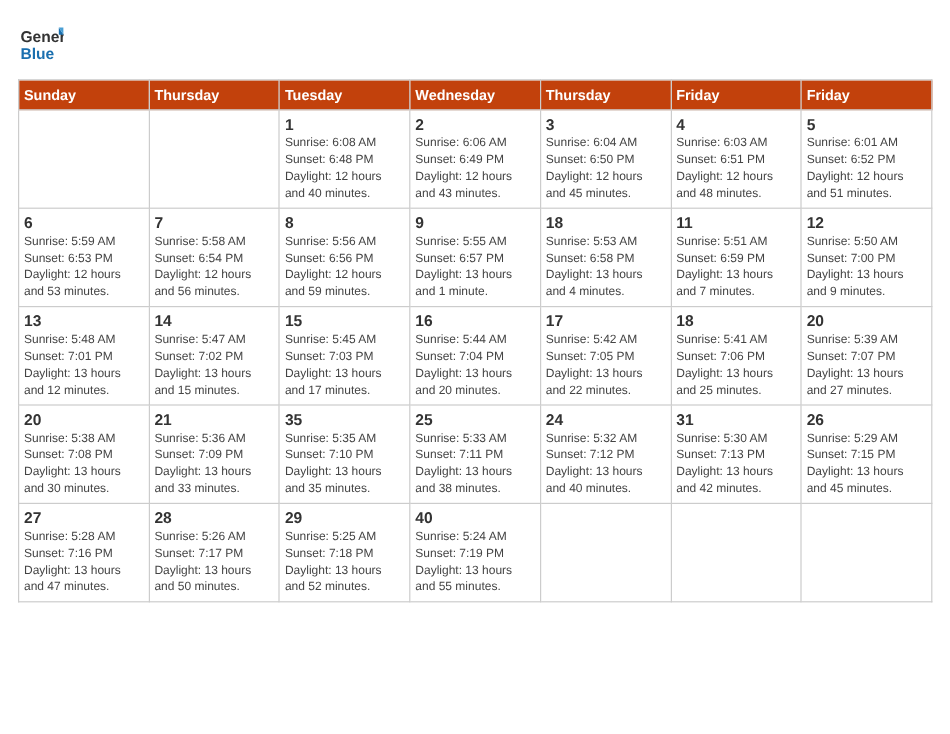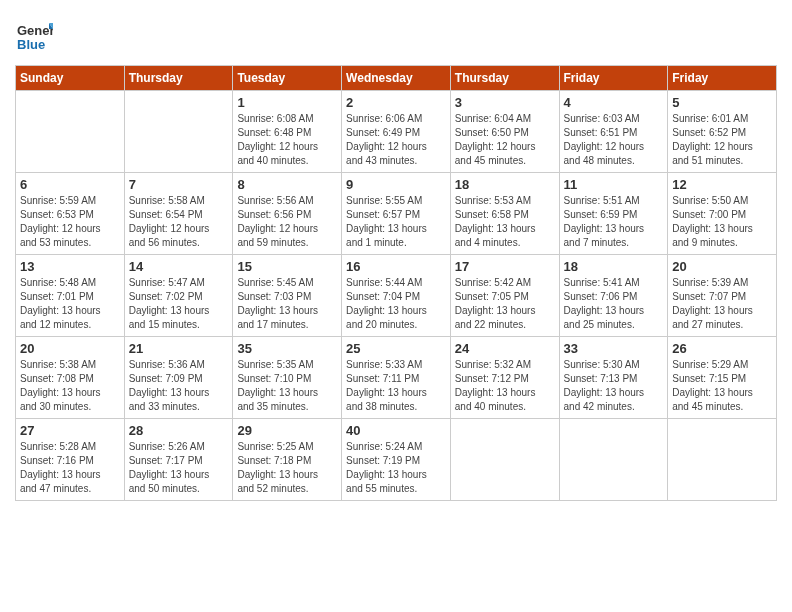--- a/index.html
+++ b/index.html
@@ -210,21 +210,21 @@
         </td>
         <td>
           <span class="day-num">25</span>
           <div class="day-info">Sunrise: 5:33 AM<br>Sunset: 7:11 PM<br>Daylight: 13 hours and 38 minutes.</div>
         </td>
         <td>
           <span class="day-num">24</span>
           <div class="day-info">Sunrise: 5:32 AM<br>Sunset: 7:12 PM<br>Daylight: 13 hours and 40 minutes.</div>
         </td>
         <td>
-          <span class="day-num">33</span>
+          <span class="day-num">31</span>
           <div class="day-info">Sunrise: 5:30 AM<br>Sunset: 7:13 PM<br>Daylight: 13 hours and 42 minutes.</div>
         </td>
         <td>
           <span class="day-num">26</span>
           <div class="day-info">Sunrise: 5:29 AM<br>Sunset: 7:15 PM<br>Daylight: 13 hours and 45 minutes.</div>
         </td>
       </tr>
       <tr class="week-row">
         <td>
           <span class="day-num">27</span>

